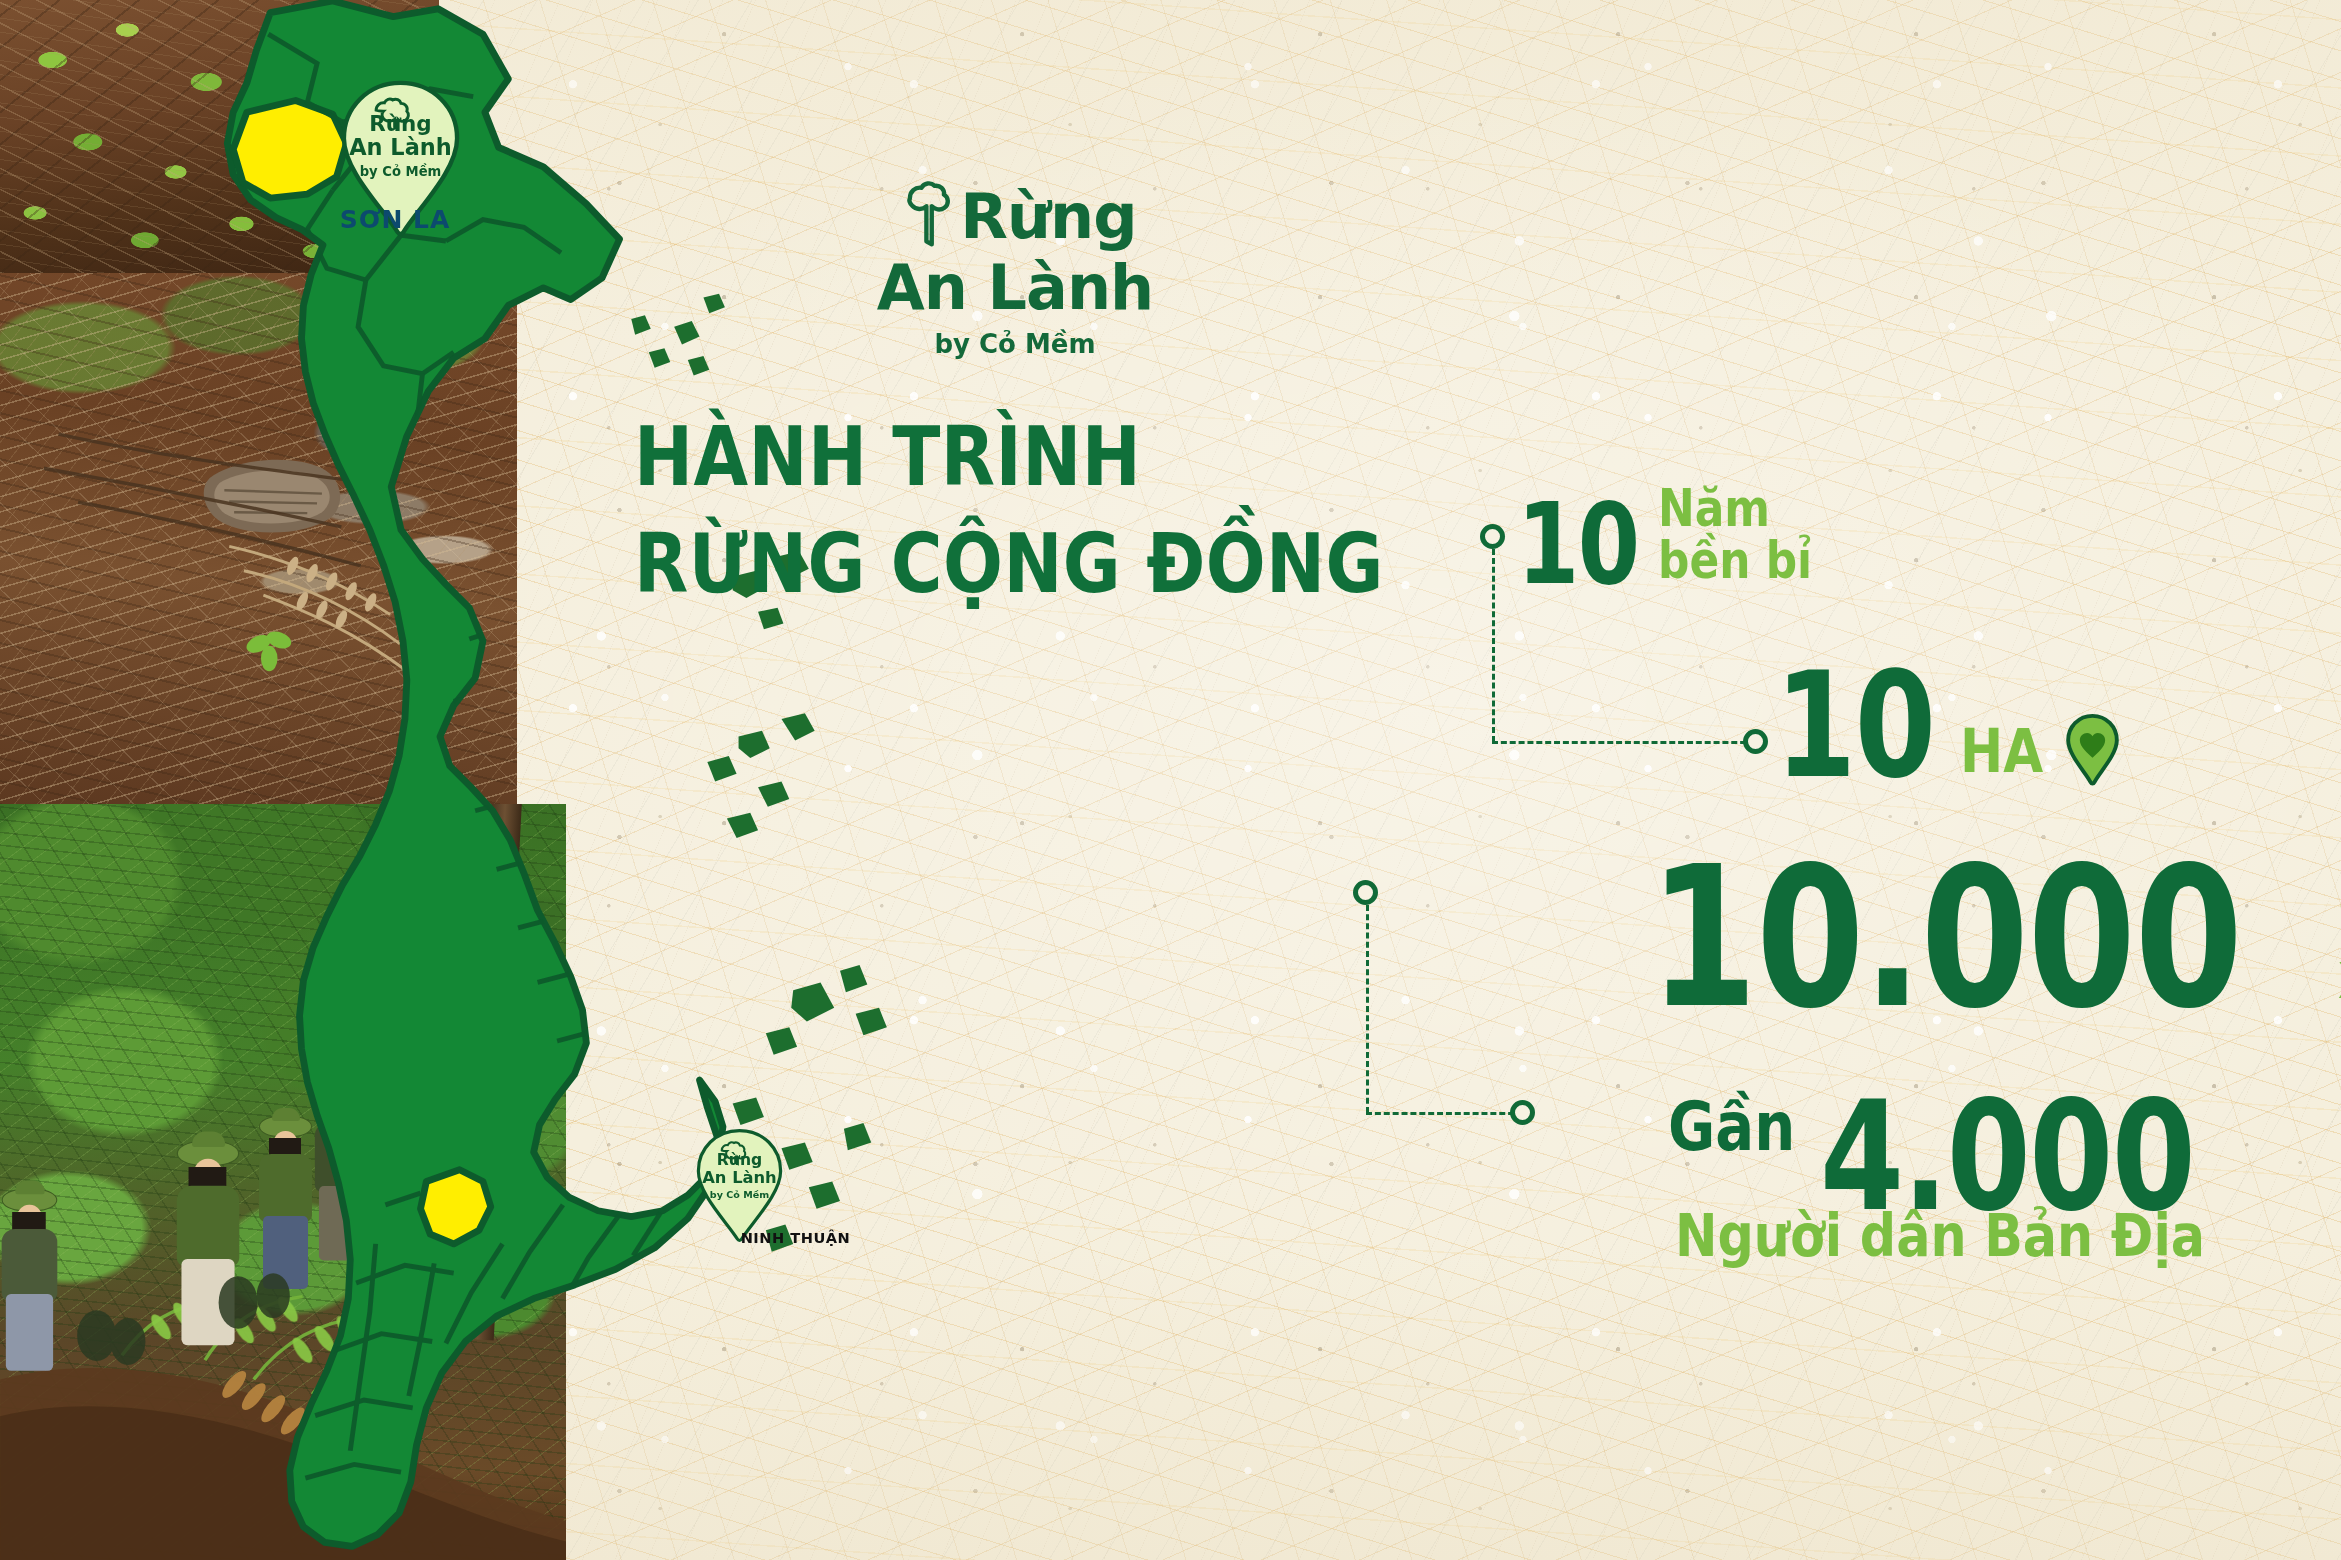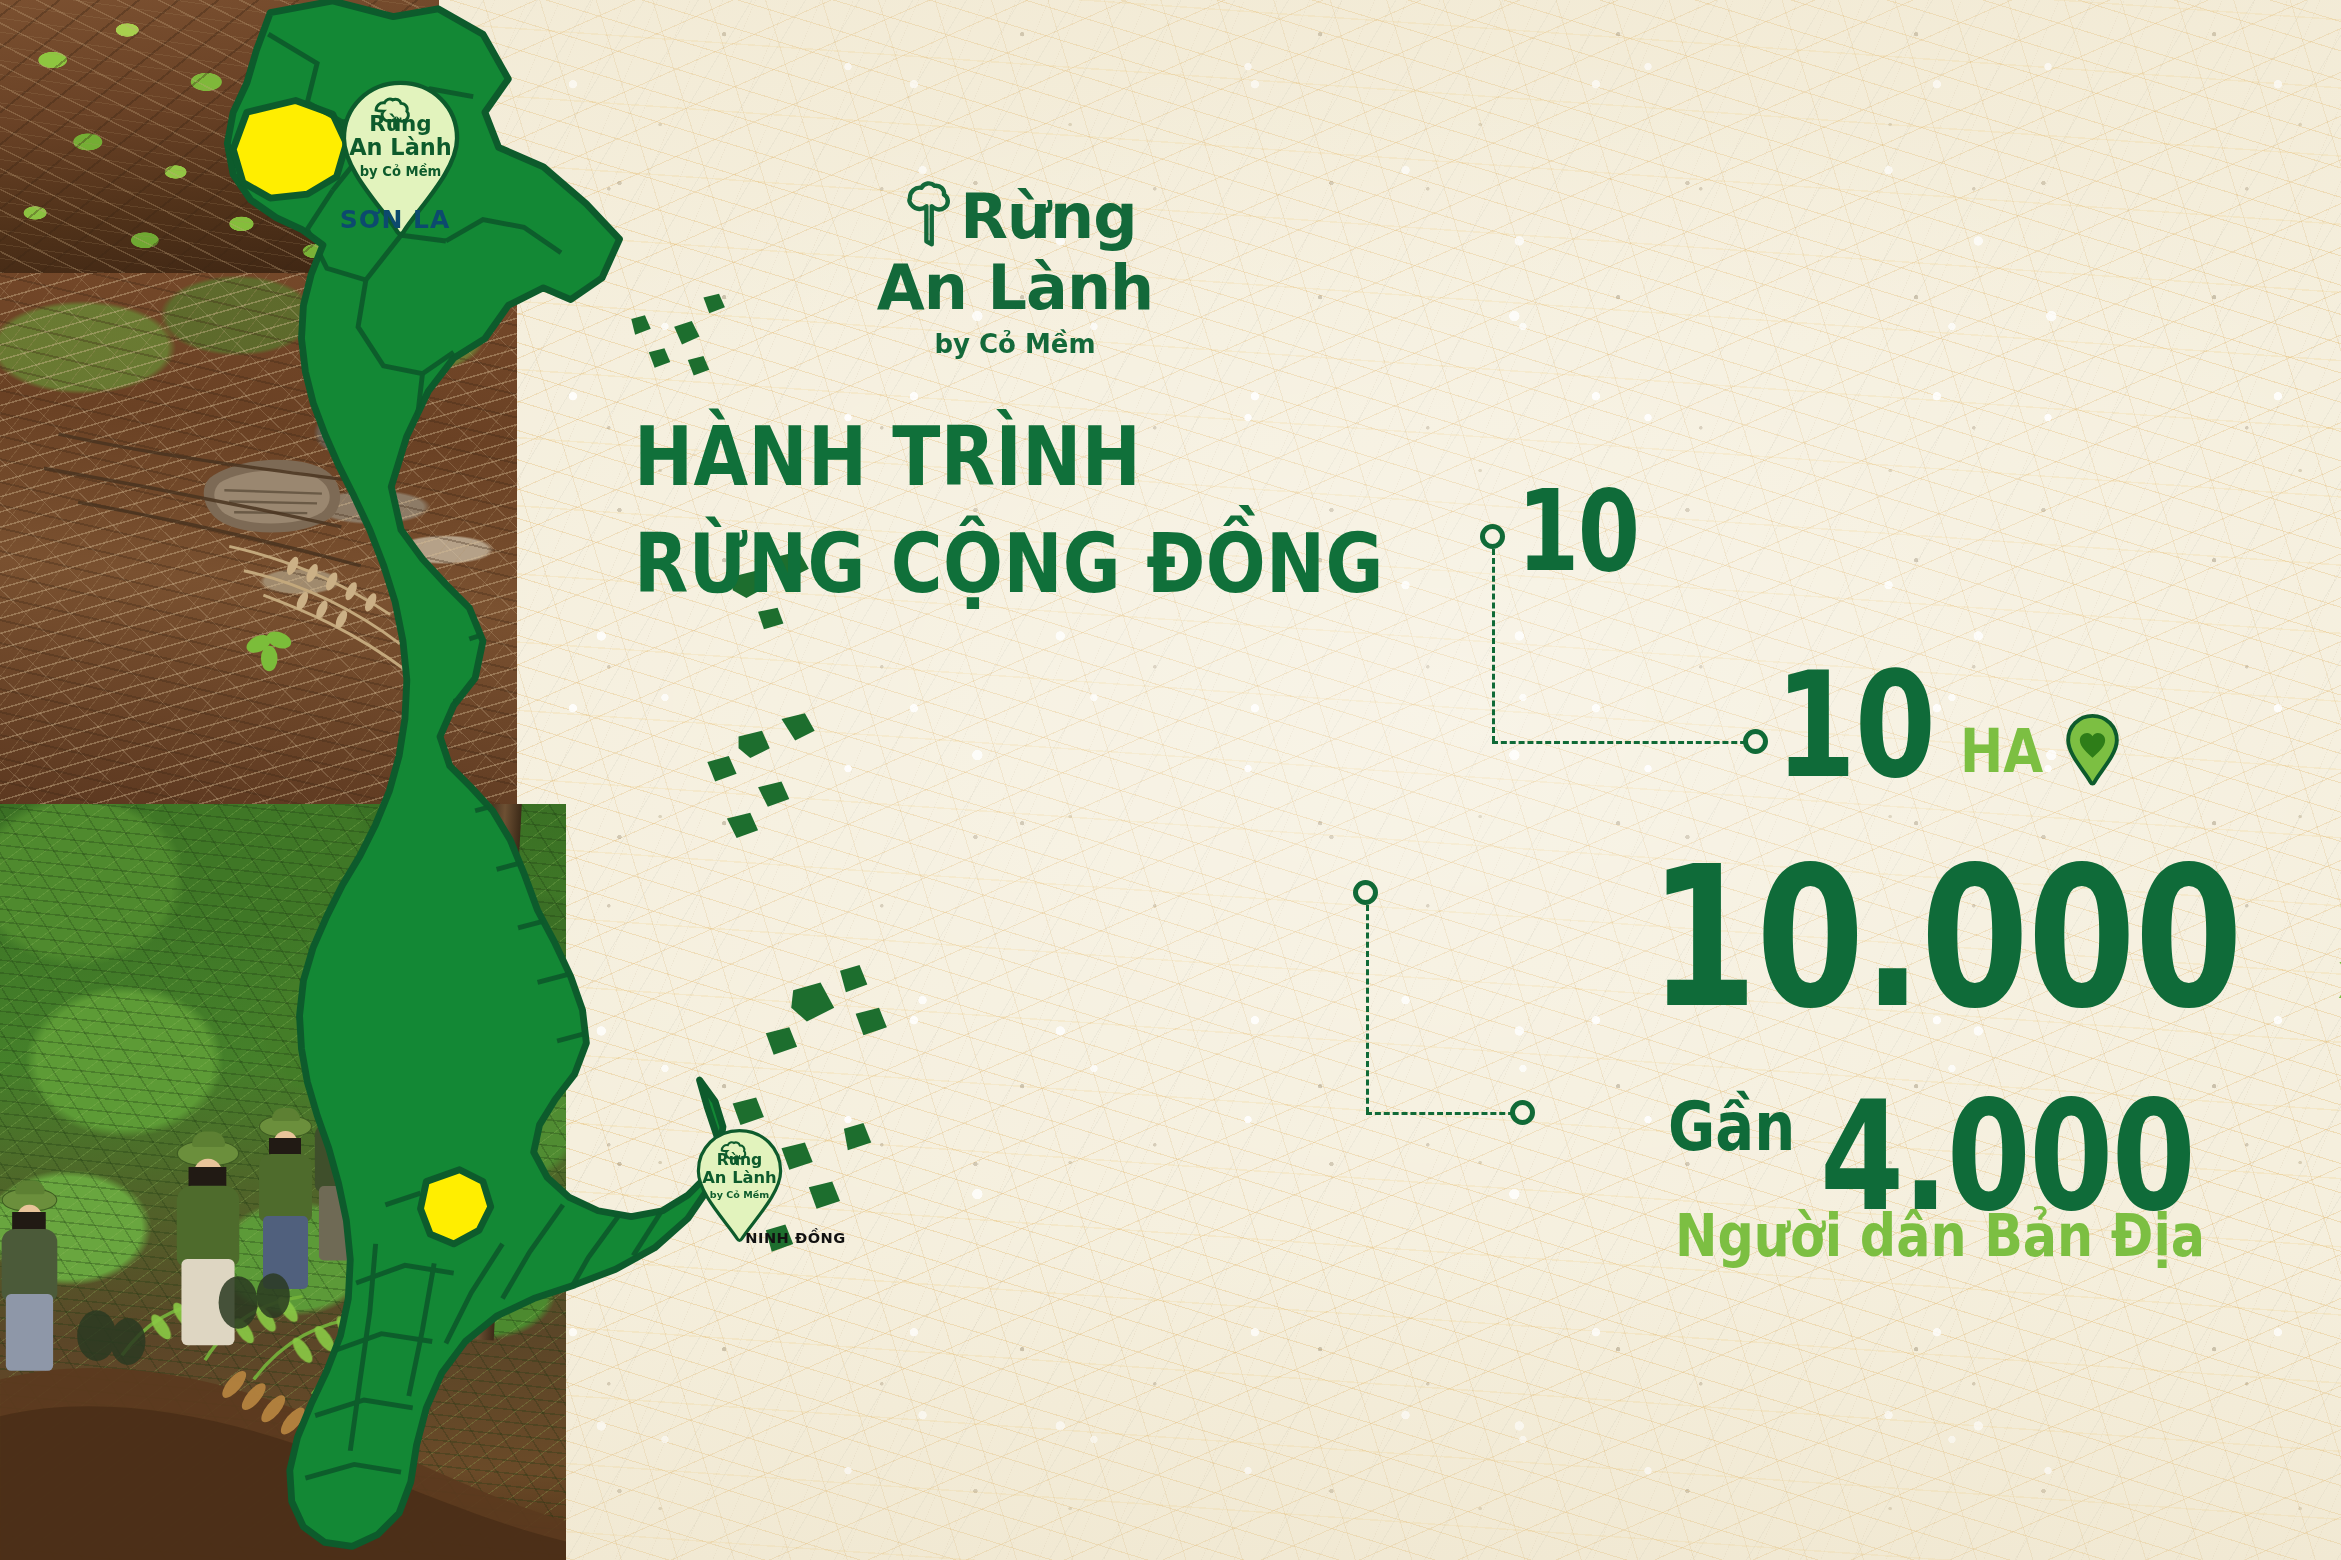--- a/index.html
+++ b/index.html
@@ -522,21 +522,21 @@
                C140 52 146 60 143 68 C148 73 147 82 141 86 C136 90 129 89 125 85
                L125 104 L118 100 L118 85 C112 90 103 90 98 86 C92 82 90 73 95 68
                C90 68 85 68 80 66Z" fill="none" stroke="#0d5b2c" stroke-width="6"></path>
       <text x="130" y="108" text-anchor="middle" fill="#0d5b2c" font-family="DejaVu Sans, sans-serif" font-size="44" font-weight="700">Rừng</text>
       <text x="130" y="158" text-anchor="middle" fill="#0d5b2c" font-family="DejaVu Sans, sans-serif" font-size="46" font-weight="700">An Lành</text>
       <text x="130" y="200" text-anchor="middle" fill="#0d5b2c" font-family="DejaVu Sans, sans-serif" font-size="27" font-weight="700">by Cỏ Mềm</text>
     </svg>
   </div>
   <div style="position:absolute; left:727px; top:1229px; width:137px; text-align:center;
               font-family:'DejaVu Sans',sans-serif; font-weight:700; font-size:14.6px; color:#111;
-              letter-spacing:0.5px;">NINH ĐỒNG</div>
+              letter-spacing:0.5px;">NINH THUẬN</div>
 
   <div class="brand">
     <div class="brand-row">
       <svg width="59" height="73" viewBox="0 0 120 150">
         <path d="M34 38 C34 24 45 14 58 16 C63 6 77 4 85 12 C96 10 106 19 104 30
                  C114 35 115 50 105 57 C97 63 85 61 79 54 L79 132 L68 126 L68 54
                  C60 62 46 61 39 53 C31 45 33 40 34 38Z" fill="none" stroke="#13693a" stroke-width="9" stroke-linejoin="round"></path>
       </svg>
       <div class="brand-word1">Rừng</div>
     </div>
@@ -556,20 +556,24 @@
     <div class="connector conn-h" style="left:180px; top:341px; width:263px;"></div>
     <div class="dot" style="left:431px; top:329px;"></div>
 
     <div class="dot" style="left:41px; top:480px;"></div>
     <div class="connector conn-v" style="left:54px; top:505px; height:208px;"></div>
     <div class="connector conn-h" style="left:54px; top:712px; width:157px;"></div>
     <div class="dot" style="left:198px; top:700px;"></div>
 
     <div class="stat" style="left:205px; top:83px;">
       <div class="big" style="font-size:112px;">10</div>
+      <div style="margin-left:-10.7px; margin-bottom:4.9px;">
+        <div class="lbl" style="font-size:51px;">Năm</div>
+        <div class="lbl" style="font-size:51px;">bền bỉ</div>
+      </div>
     </div>
 
     <div class="stat" style="left:463px; top:263px;">
       <div class="big" style="font-size:146px;">10</div>
       <div class="lbl" style="font-size:60px; margin-left:-14.6px; margin-bottom:6.8px;">HA</div>
       <svg class="pin-heart" style="position:relative; margin-left:8.8px; margin-bottom:2.9px;" viewBox="0 0 112 150">
         <path d="M56 6 C28 6 6 28 6 56 C6 86 42 122 52 142 C54 146 58 146 60 142
                  C70 122 106 86 106 56 C106 28 84 6 56 6Z" fill="#7cbf42" stroke="#0d5b2c" stroke-width="8"></path>
         <path d="M56 92 C46 82 30 70 30 56 C30 47 37 41 45 41 C50 41 54 44 56 48
                  C58 44 62 41 67 41 C75 41 82 47 82 56 C82 70 66 82 56 92Z" fill="#2e7d18"></path>

